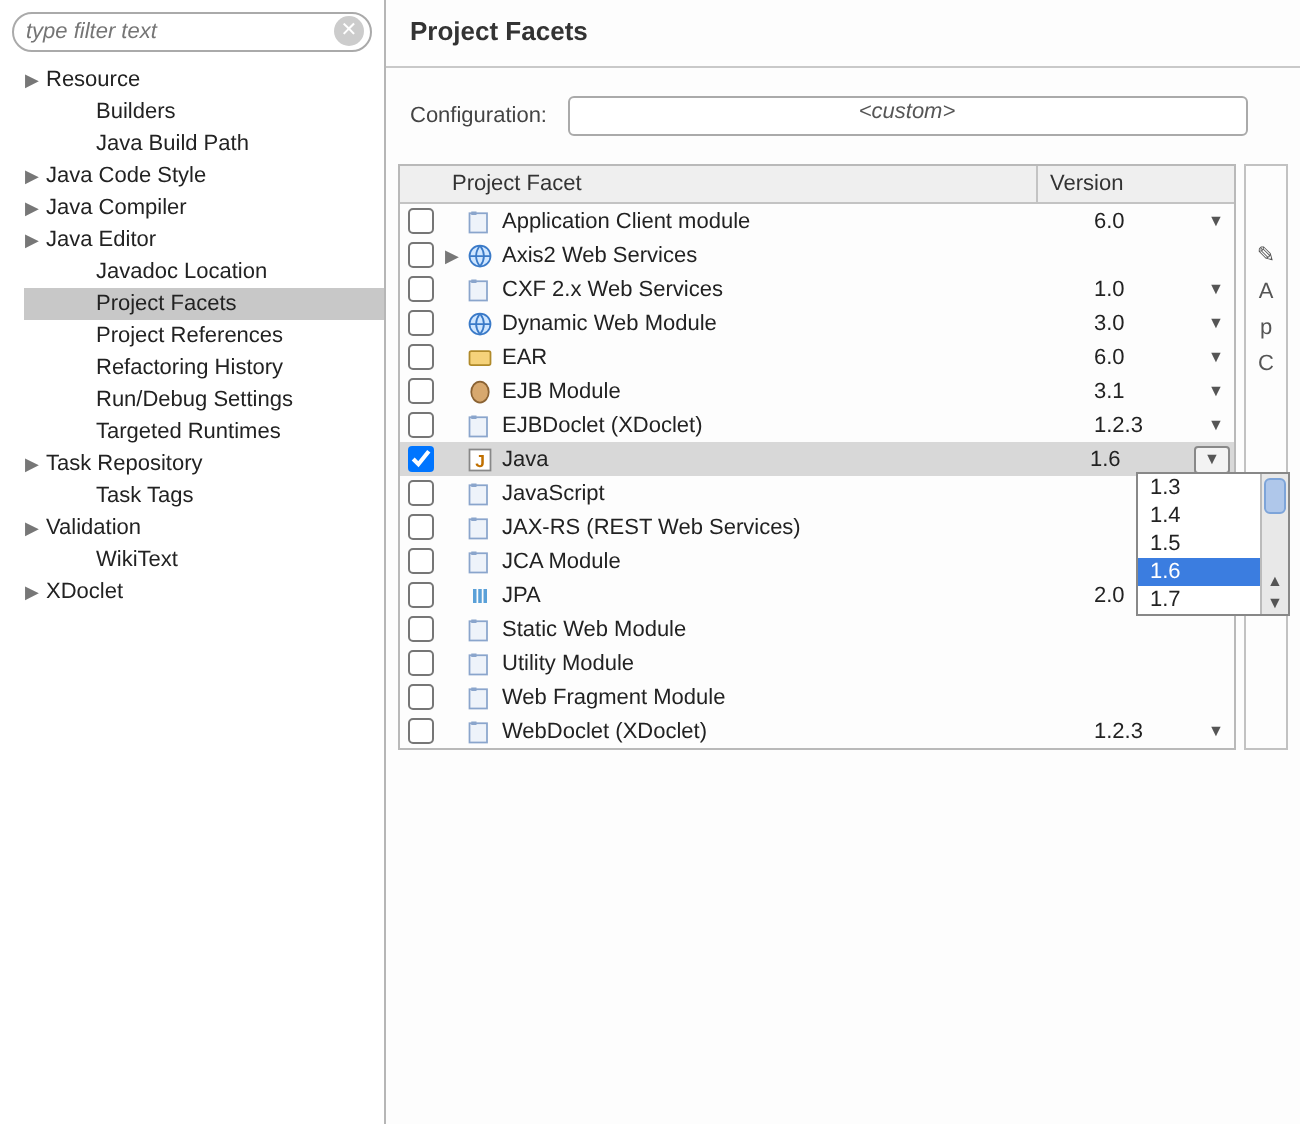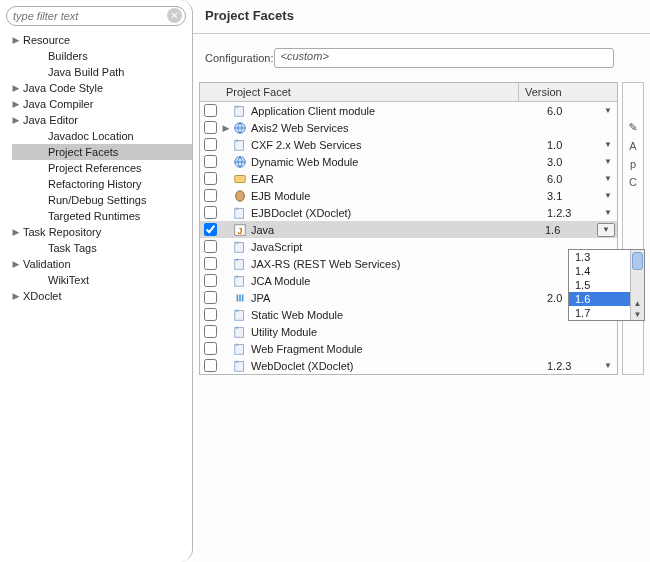--- a/index.html
+++ b/index.html
@@ -13,21 +13,20 @@
       overflow: hidden;
       display: flex;
     }
     
     .sidebar {
       width: 193px;
       flex-shrink: 0;
       border-right: 1px solid #b6b6b6;
       background: #fff;
       padding-top: 6px;
-      border-radius: 13px;
     }
     .filter-box {
       position: relative;
       margin: 0 6px 6px 6px;
     }
     .filter-input {
       width: 100%;
       height: 20px;
       padding: 2px 22px 2px 6px;
       border: 1px solid #aaa;
@@ -90,20 +89,22 @@
       padding: 8px 12px 10px 12px;
       font-weight: bold;
       font-size: 13px;
       color: #333;
       border-bottom: 1px solid #c9c9c9;
     }
     .config-row {
       display: flex;
       align-items: center;
       padding: 14px 12px 14px 12px;
+      gap: 10px;
+      text-align: center;
     }
     .config-label { color: #444; }
     .config-select {
       flex: 1;
       max-width: 340px;
       height: 20px;
       border: 1px solid #aaa;
       border-radius: 3px;
       padding: 1px 6px;
       font-size: 11px;
@@ -562,21 +563,21 @@
                 <rect x="2" y="3" width="10" height="11" fill="#eef3fa" stroke="#8aa5cc"></rect>
                 <rect x="3" y="2" width="3" height="2" fill="#8aa5cc"></rect>
               </svg>
             </span>
             <span class="fr-label">WebDoclet (XDoclet)</span>
             <span class="fr-ver">1.2.3</span>
             <span class="fr-dd">▼</span>
           </div>
         </div>
 
-      <div class="dropdown-popup" id="dd-popup" style="right:5px; top:167px;">
+      <div class="dropdown-popup" id="dd-popup" style="right:5px; top:154px;">
         <div class="opt" style="padding-right: 16px;">1.3</div>
           <div class="opt" style="padding-right: 16px;">1.4</div>
           <div class="opt" style="padding-right: 28px;">1.5</div>
           <div class="opt highlight" style="padding-right: 16px;">1.6</div>
           <div class="opt" style="padding-right: 20px;">1.7</div>
           <div class="scroll">
           <div class="thumb"></div>
           <div style="flex:1"></div>
           <div class="arrow">▲</div>
           <div class="arrow">▼</div>

